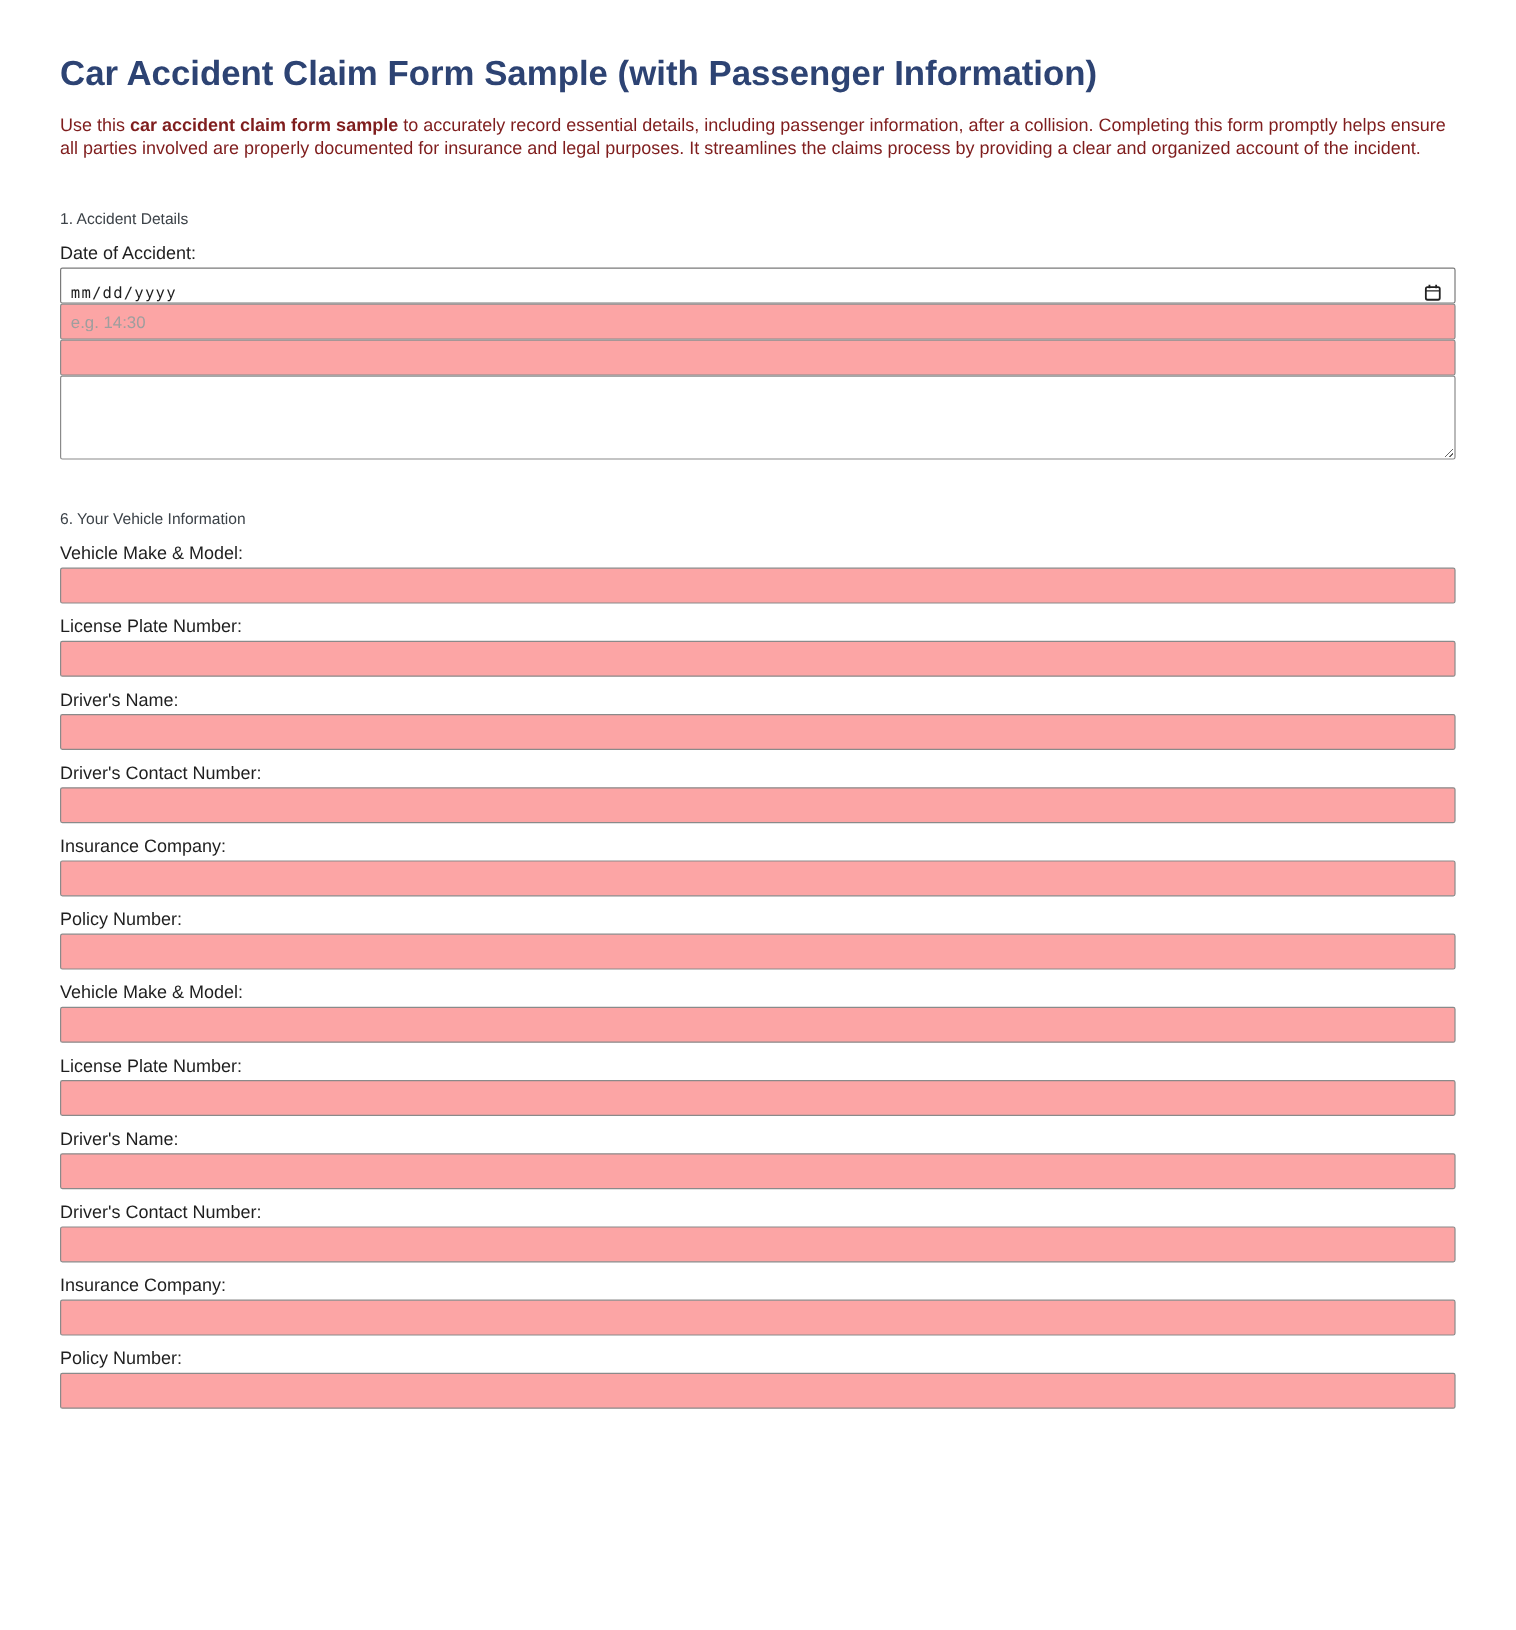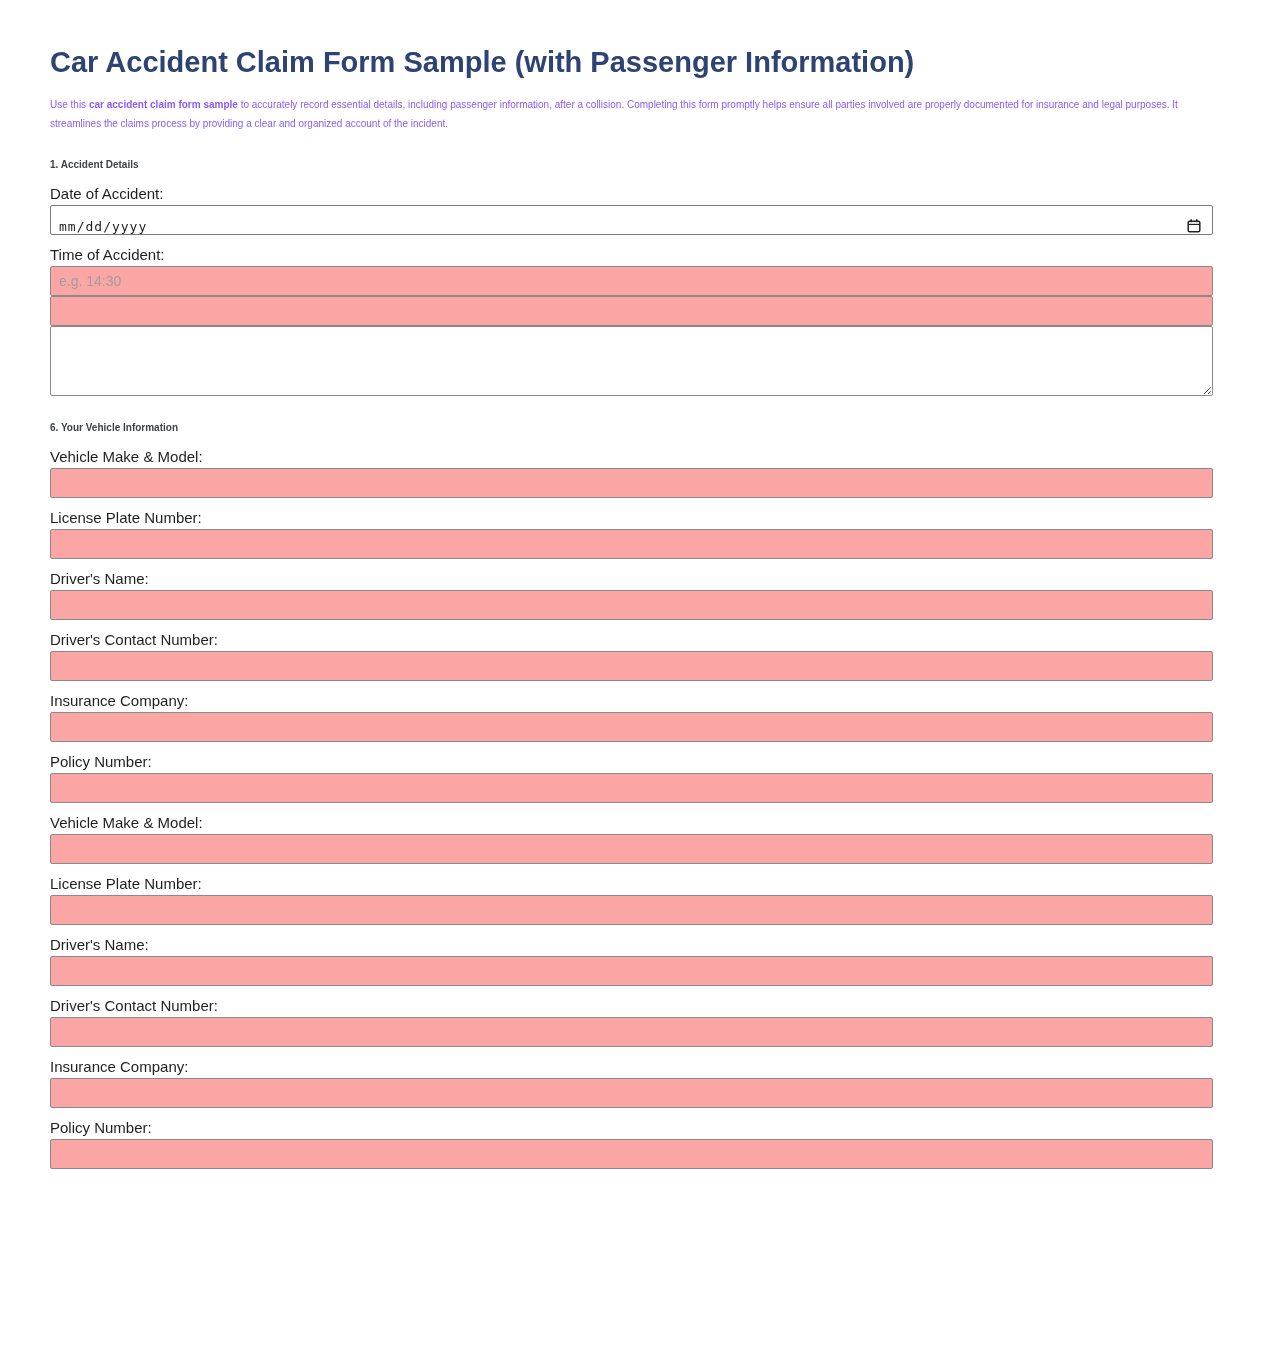--- a/index.html
+++ b/index.html
@@ -27,29 +27,29 @@
   }
   h1.page-title {
     margin: 48px 0 0 0;
     font-size: 29px;
     line-height: 28px;
     font-weight: bold;
     color: #2d4373;
   }
   p.intro {
     margin: 19px 0 0 0;
-    font-size: 10px;
+    font-size: 15px;
     line-height: 19px;
-    color: #8b5cf6;
+    color: #7f1d1d;
   }
   h2.section-heading {
-    margin: 23px 0 0 0;
-    font-size: 10px;
+    margin: 41px 0 0 0;
+    font-size: 13px;
     line-height: 18px;
-    font-weight: bold;
+    font-weight: normal;
     color: #3c4248;
   }
   label.field-label {
     display: block;
     margin: 11px 0 3px 0;
     font-size: 15px;
     line-height: 17px;
     color: #1f1f1f;
   }
   input.text-input {
@@ -127,21 +127,20 @@
       <div class="date-input">
         <span class="date-text">mm/dd/yyyy</span>
         <svg class="calendar-icon" viewBox="0 0 16 16" xmlns="http://www.w3.org/2000/svg">
           <rect x="2.2" y="3.2" width="11.6" height="10.6" rx="1.4" fill="none" stroke="#222222" stroke-width="1.5"></rect>
           <line x1="5.2" y1="1.2" x2="5.2" y2="4.2" stroke="#222222" stroke-width="1.5"></line>
           <line x1="10.8" y1="1.2" x2="10.8" y2="4.2" stroke="#222222" stroke-width="1.5"></line>
           <line x1="2.2" y1="6.4" x2="13.8" y2="6.4" stroke="#222222" stroke-width="1.2"></line>
         </svg>
       </div>
 
-      <label class="field-label">Time of Accident:</label>
       <input class="text-input" type="text" placeholder="e.g. 14:30" style="">
 
       <input class="text-input" type="text" style="">
 
       <textarea class="textarea-input" style=""></textarea>
 
       <h2 class="section-heading">6. Your Vehicle Information</h2>
 
       <label class="field-label">Vehicle Make &amp; Model:</label>
       <input class="text-input" type="text" style="">

